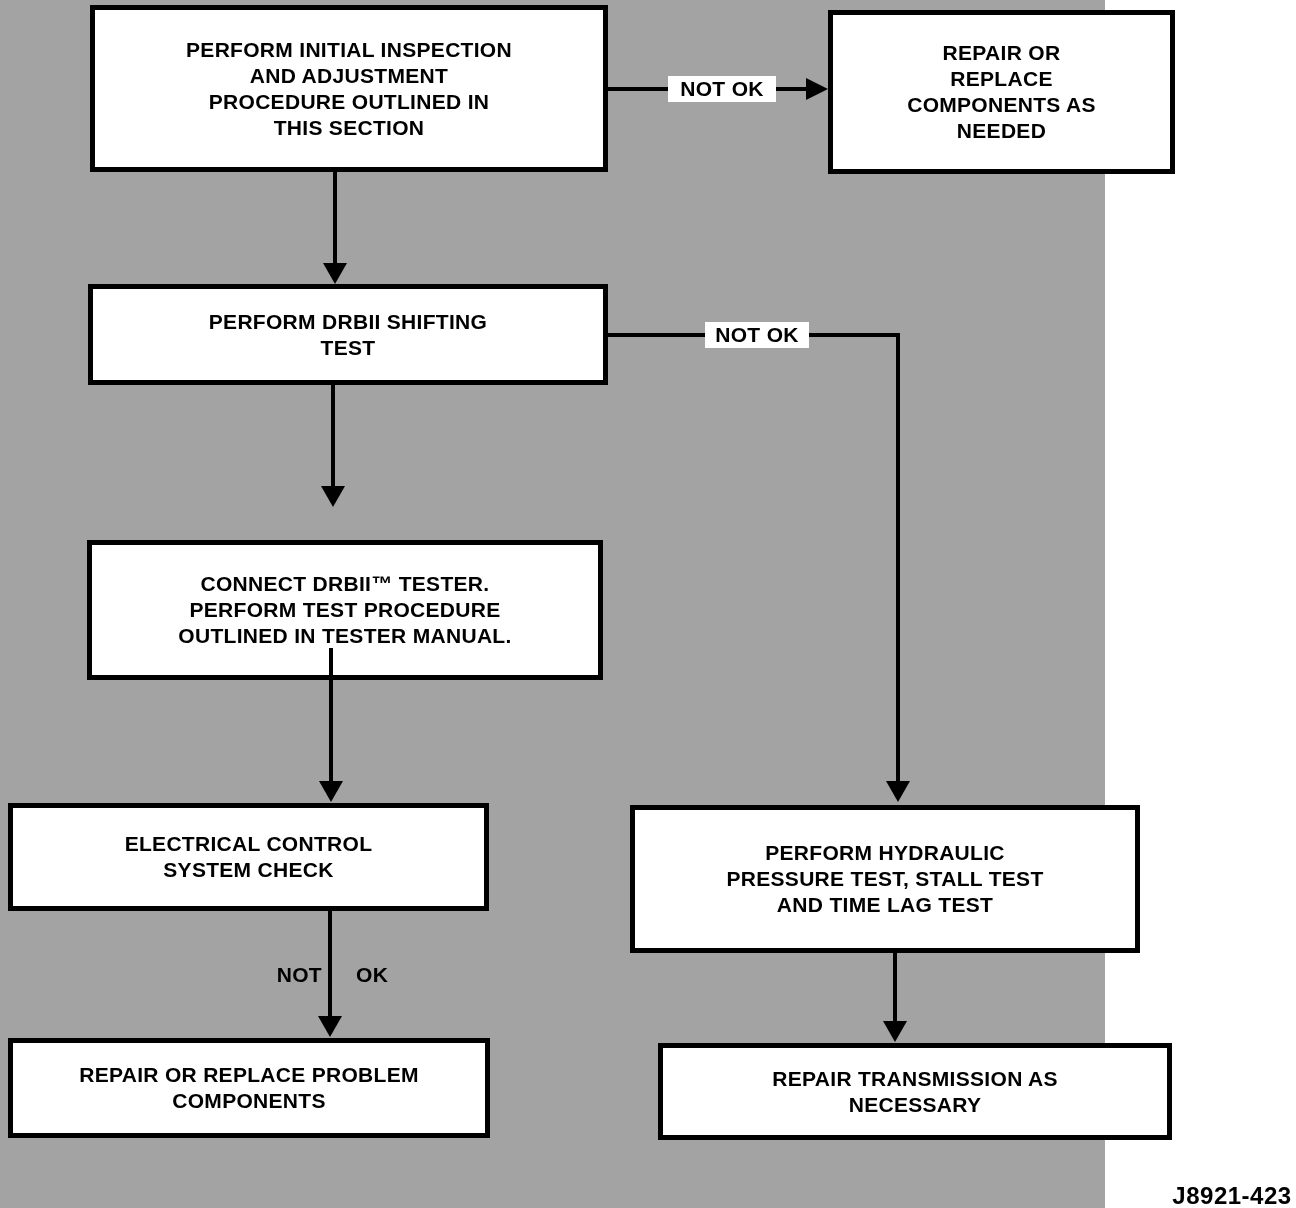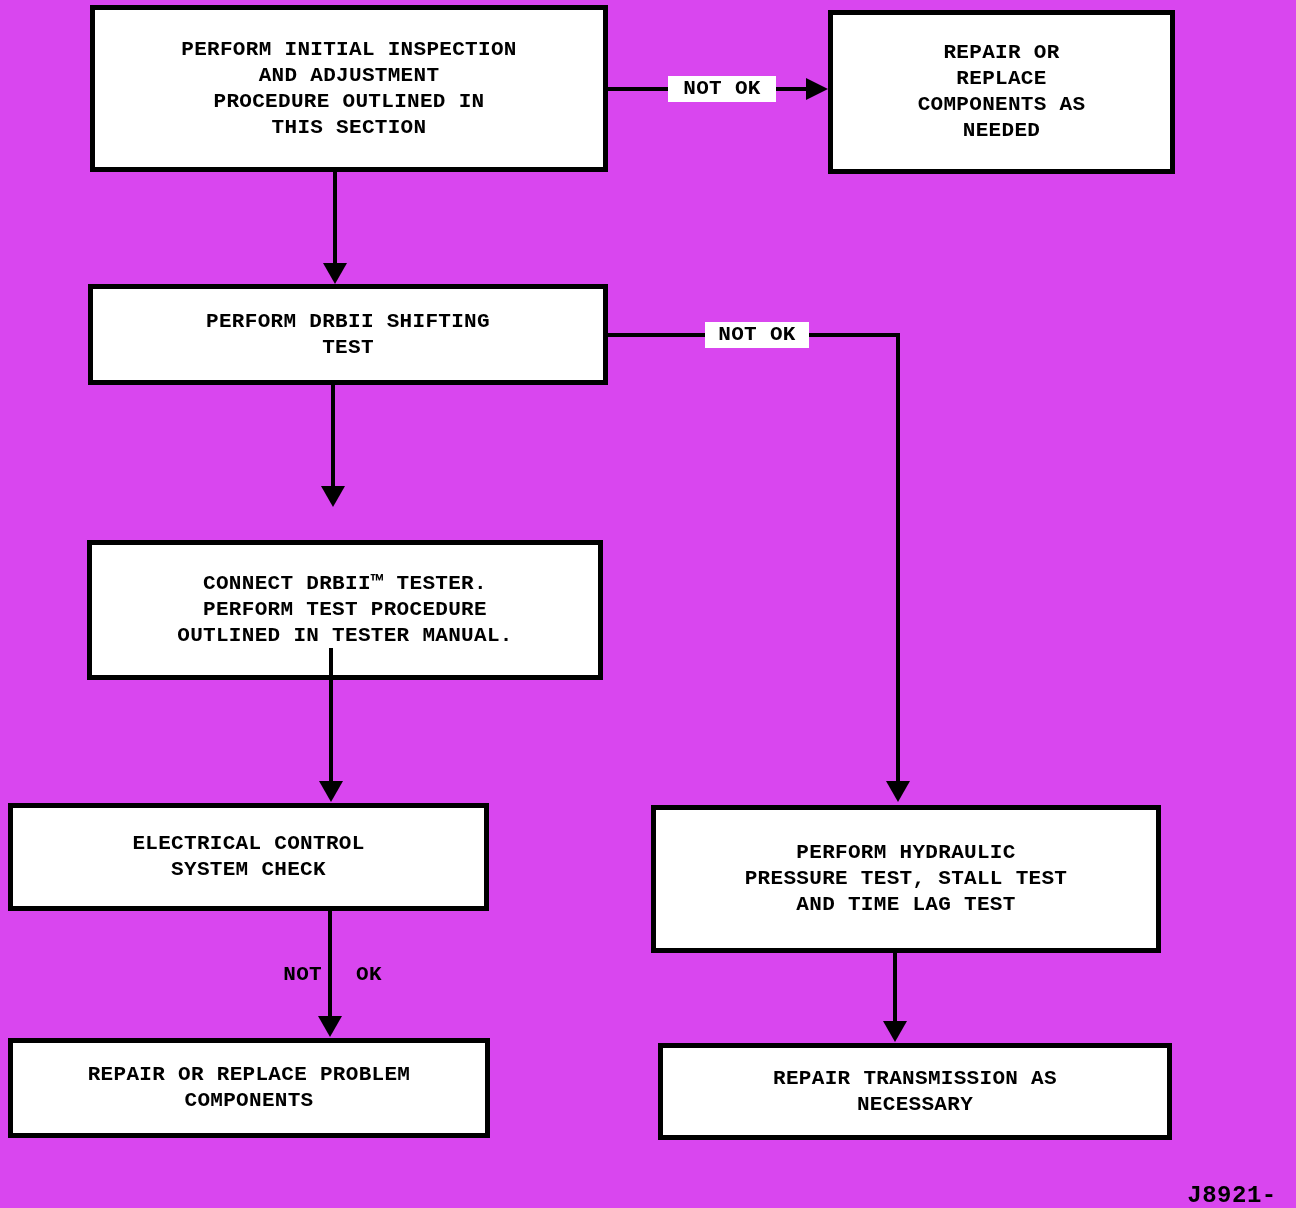--- a/index.html
+++ b/index.html
@@ -2,24 +2,24 @@
 <html><head>
 <meta charset="utf-8">
 <style>
   html, body {
     margin: 0;
     padding: 0;
     background: #ffffff;
   }
   #canvas {
     position: relative;
-    width: 1296px;
+    width: 1105px;
     height: 1208px;
-    background: #d946ef;
-    font-family: Liberation Mono, monospace;
+    background: #a3a3a3;
+    font-family: Liberation Sans, sans-serif;
     color: #000000;
   }
   .node {
     position: absolute;
     border: 5px solid #000000;
     background: #ffffff;
     display: flex;
     align-items: center;
     justify-content: center;
     box-sizing: border-box;
@@ -123,21 +123,21 @@
   </div>
 
   <div class="vline" style="left:329px; top:648px; height:135px;"></div>
   <div class="arrow-down" style="left:319px; top:781px;"></div>
 
   <div class="node" style="left:8px; top:803px; width:481px; height:108px;">
     <div class="node-label">ELECTRICAL CONTROL
 SYSTEM CHECK</div>
   </div>
 
-  <div class="node" style="left:651px; top:805px; width:510px; height:148px;">
+  <div class="node" style="left:630px; top:805px; width:510px; height:148px;">
     <div class="node-label">PERFORM HYDRAULIC
 PRESSURE TEST, STALL TEST
 AND TIME LAG TEST</div>
   </div>
 
   <div class="vline" style="left:328px; top:911px; height:107px;"></div>
   <div class="edge-label bare" style="left:248px; top:962px; width:74px; text-align:right;">NOT</div>
   <div class="edge-label bare" style="left:356px; top:962px; width:50px; text-align:left;">OK</div>
   <div class="arrow-down" style="left:318px; top:1016px;"></div>
 

